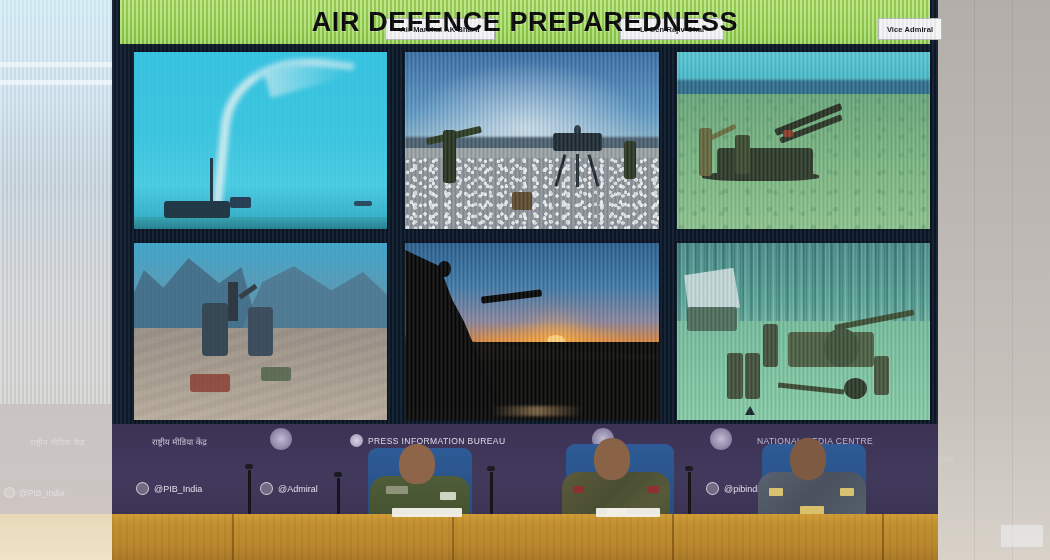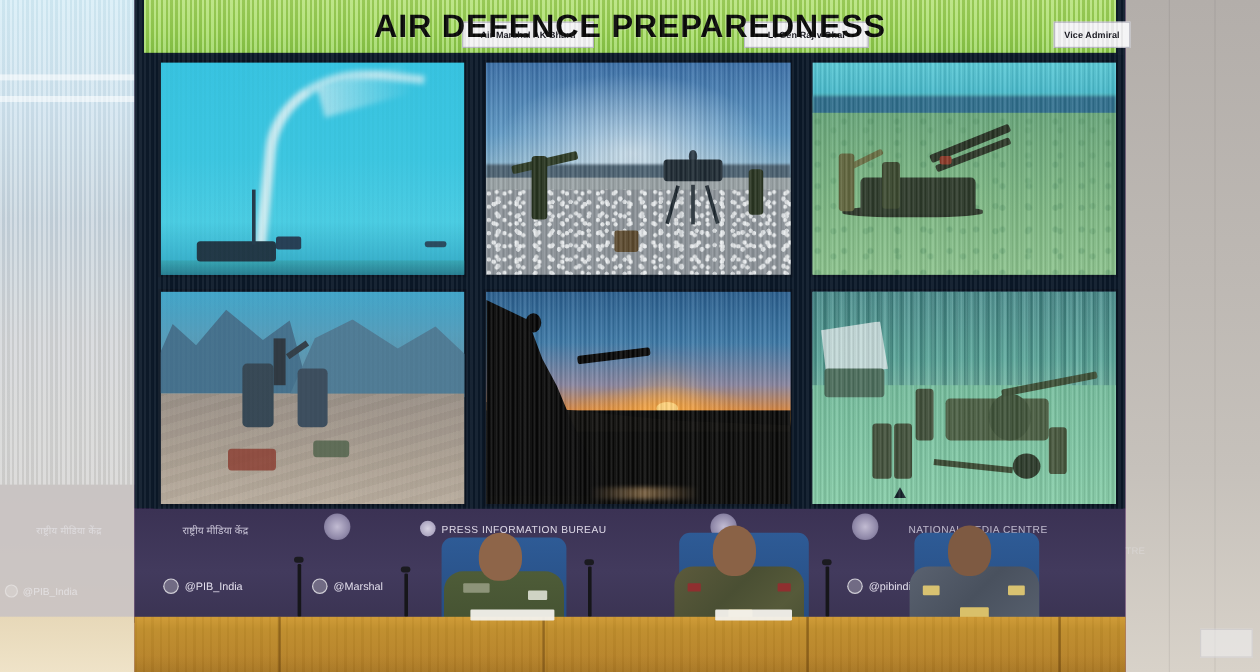--- a/index.html
+++ b/index.html
@@ -1,18 +1,18 @@
 <!DOCTYPE html>
 <html><head>
 <meta charset="utf-8">
 <style>
   html,body{margin:0;padding:0;background:#0a0a0a;}
   body{font-family:"Liberation Sans",sans-serif;}
 
-  .scene{position:relative;width:1050px;height:560px;overflow:hidden;background:#701a75;}
+  .scene{position:relative;width:1050px;height:560px;overflow:hidden;background:#4d7c0f;}
 
   
   .left-wall{position:absolute;left:0;top:0;width:112px;height:560px;
     background:linear-gradient(180deg,#cfe6f2 0%,#d6e8f3 28%,#cfd6dd 58%,#c9c6c4 72%,#d9cfbe 88%,#e6d8c0 100%);}
   .left-screen{position:absolute;left:0;top:0;width:112px;height:404px;
     background:linear-gradient(180deg,#d3ecf7 0%,#cfe4f0 20%,#c4d2dc 45%,#cfd2d4 70%,#d3d2d0 100%);
     opacity:.97;}
   .left-screen:after{content:"";position:absolute;inset:0;
     background:repeating-linear-gradient(90deg,rgba(255,255,255,.25) 0 2px,rgba(0,0,0,.03) 2px 4px);}
   .lw-band{position:absolute;left:0;width:112px;height:5px;background:rgba(255,255,255,.55);}
@@ -354,21 +354,21 @@
     <div class="emblem e3"></div>
     <div class="bd-nmc">NATIONAL MEDIA CENTRE</div>
 
     <div class="handles">
       <div class="handle h1">
         <span class="hdot"></span>
         <span>@PIB_India</span>
       </div>
       <div class="handle h2">
         <span class="hdot"></span>
-        <span>@Marshal</span>
+        <span>@Admiral</span>
       </div>
       <div class="handle h3">
         <span class="hdot"></span>
         <span>@pibindia</span>
       </div>
     </div>
   </div>
 
   <div class="chair ch1"></div>
   <div class="chair ch2"></div>

